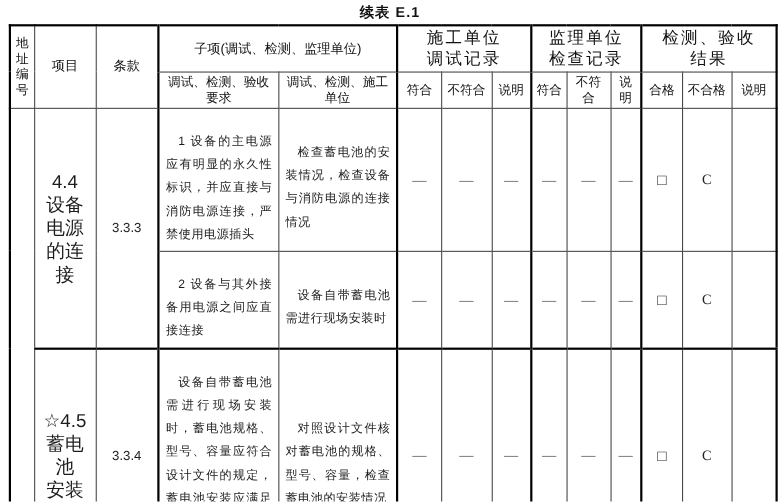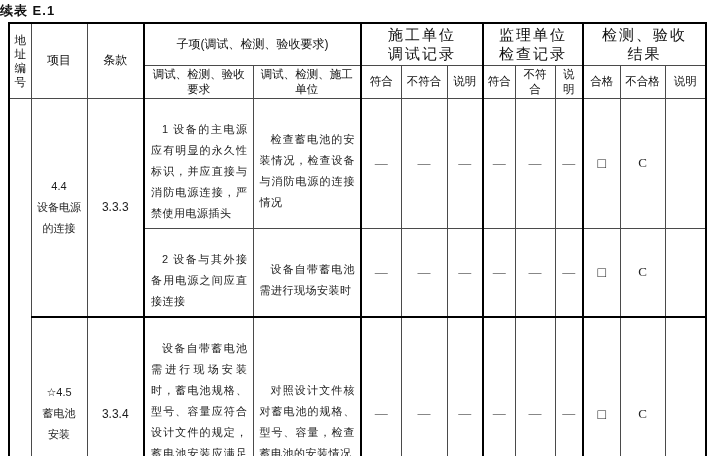--- a/index.html
+++ b/index.html
@@ -4,21 +4,21 @@
 <style>
   html,body{margin:0;padding:0;background:#ffffff;}
   body{
     width:709px;height:456px;position:relative;overflow:hidden;
     font-family:"Liberation Sans","DejaVu Sans",sans-serif;
     color:#1c1c1c;
     -webkit-font-smoothing:antialiased;
   }
   .page-title{
     position:absolute;top:2px;left:0;width:709px;
-    font-size:13px;font-weight:bold;
+    text-align:center;font-size:13px;font-weight:bold;
     letter-spacing:1px;color:#111;
   }
   table.main{
     position:absolute;left:8px;top:22px;
     width:697px;height:425px;
     border-collapse:collapse;table-layout:fixed;
     border:2px solid #000;
   }
   th,td{
     border:1px solid #4a4a4a;
@@ -27,21 +27,21 @@
     font-size:12px;
     text-align:center;
     vertical-align:middle;
     overflow:hidden;
   }
   th{color:#111;}
   .thickL{border-left:2px solid #000;}
   .thickT{border-top:2px solid #000;}
   .vstack{white-space:pre-line;line-height:14px;font-size:11.5px;letter-spacing:0;}
   .grp{line-height:19px;letter-spacing:2px;font-size:15px;}
-  .plines{white-space:pre-line;line-height:21px;font-size:11px;}
+  .plines{white-space:pre-line;line-height:21px;font-size:17px;}
   .para{
     text-align:justify;text-align-last:left;
     text-indent:1em;
     line-height:21px;font-size:11px;
     padding:20px 5px 4px 6px;
     letter-spacing:0.5px;
   }
   .dash{color:#777;font-size:13px;}
   .boxmark{font-size:14px;color:#222;}
   .cmark{font-family:"Liberation Serif","DejaVu Serif",serif;font-size:13px;color:#222;}
@@ -71,21 +71,21 @@
   </colgroup>
 
   <tbody>
       <tr style="height:42px;">
     <th rowspan="2" class="vstack">地
 址
 编
 号</th>
     <th rowspan="2">项目</th>
     <th rowspan="2">条款</th>
-    <th colspan="2" class="thickL">子项(调试、检测、验收要求)</th>
+    <th colspan="2" class="thickL">子项(调试、检测、监理单位)</th>
     <th colspan="3" class="thickL grp vstack">施工单位
 调试记录</th>
     <th colspan="3" class="thickL grp vstack">监理单位
 检查记录</th>
     <th colspan="3" class="thickL grp vstack">检测、验收
 结果</th>
   </tr>
 
   <tr style="height:24px;font-family:Liberation Mono, monospace;">
     <th class="thickL subhead">调试、检测、验收要求</th>

